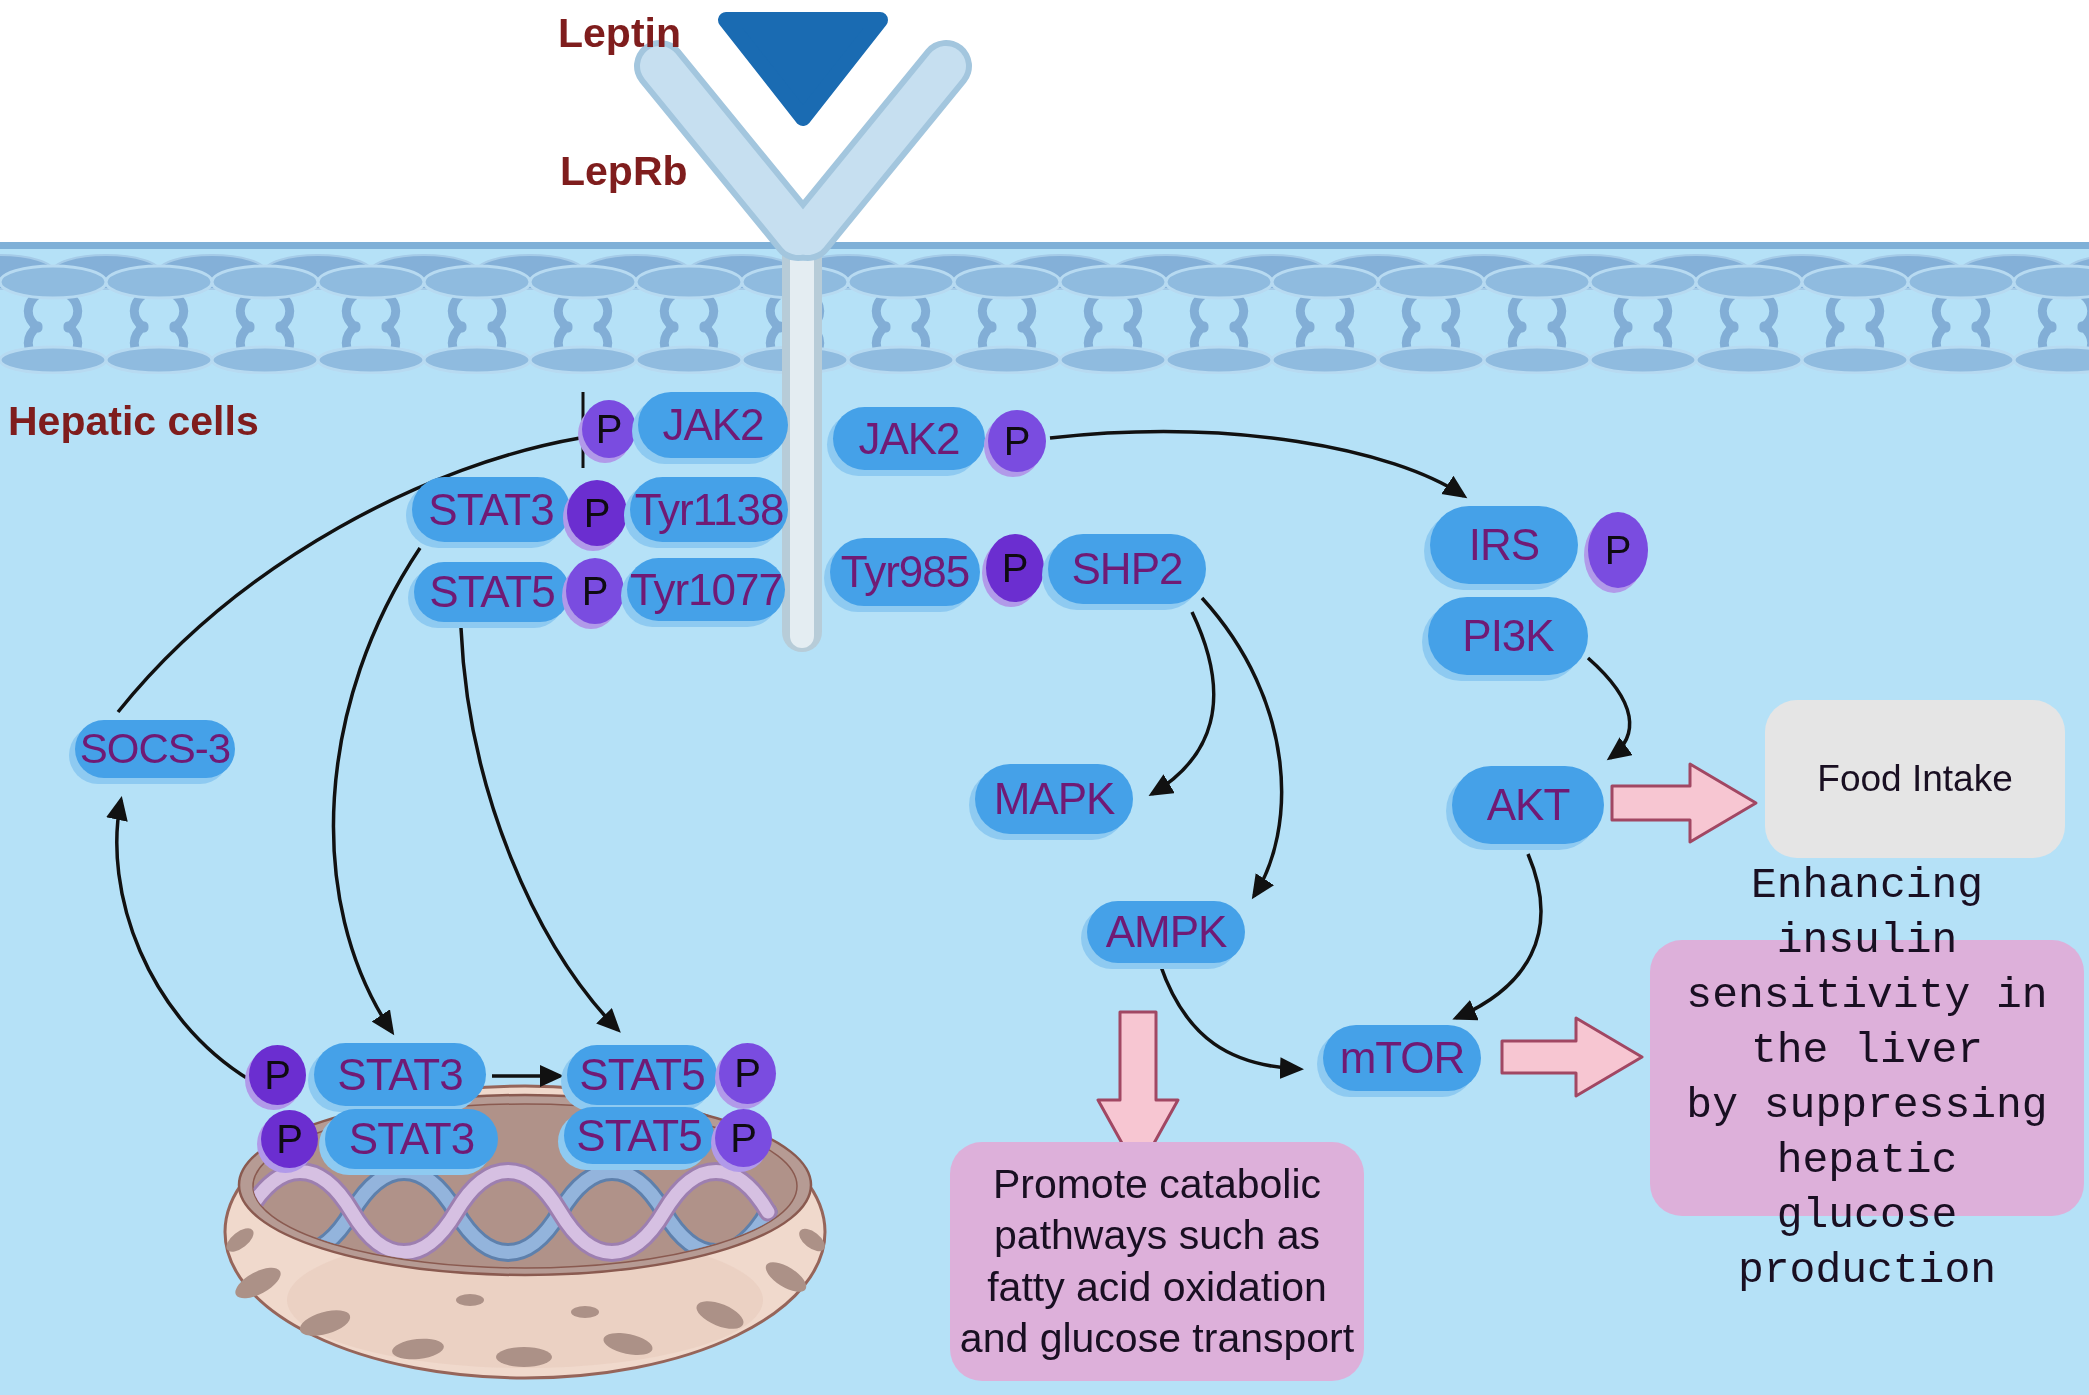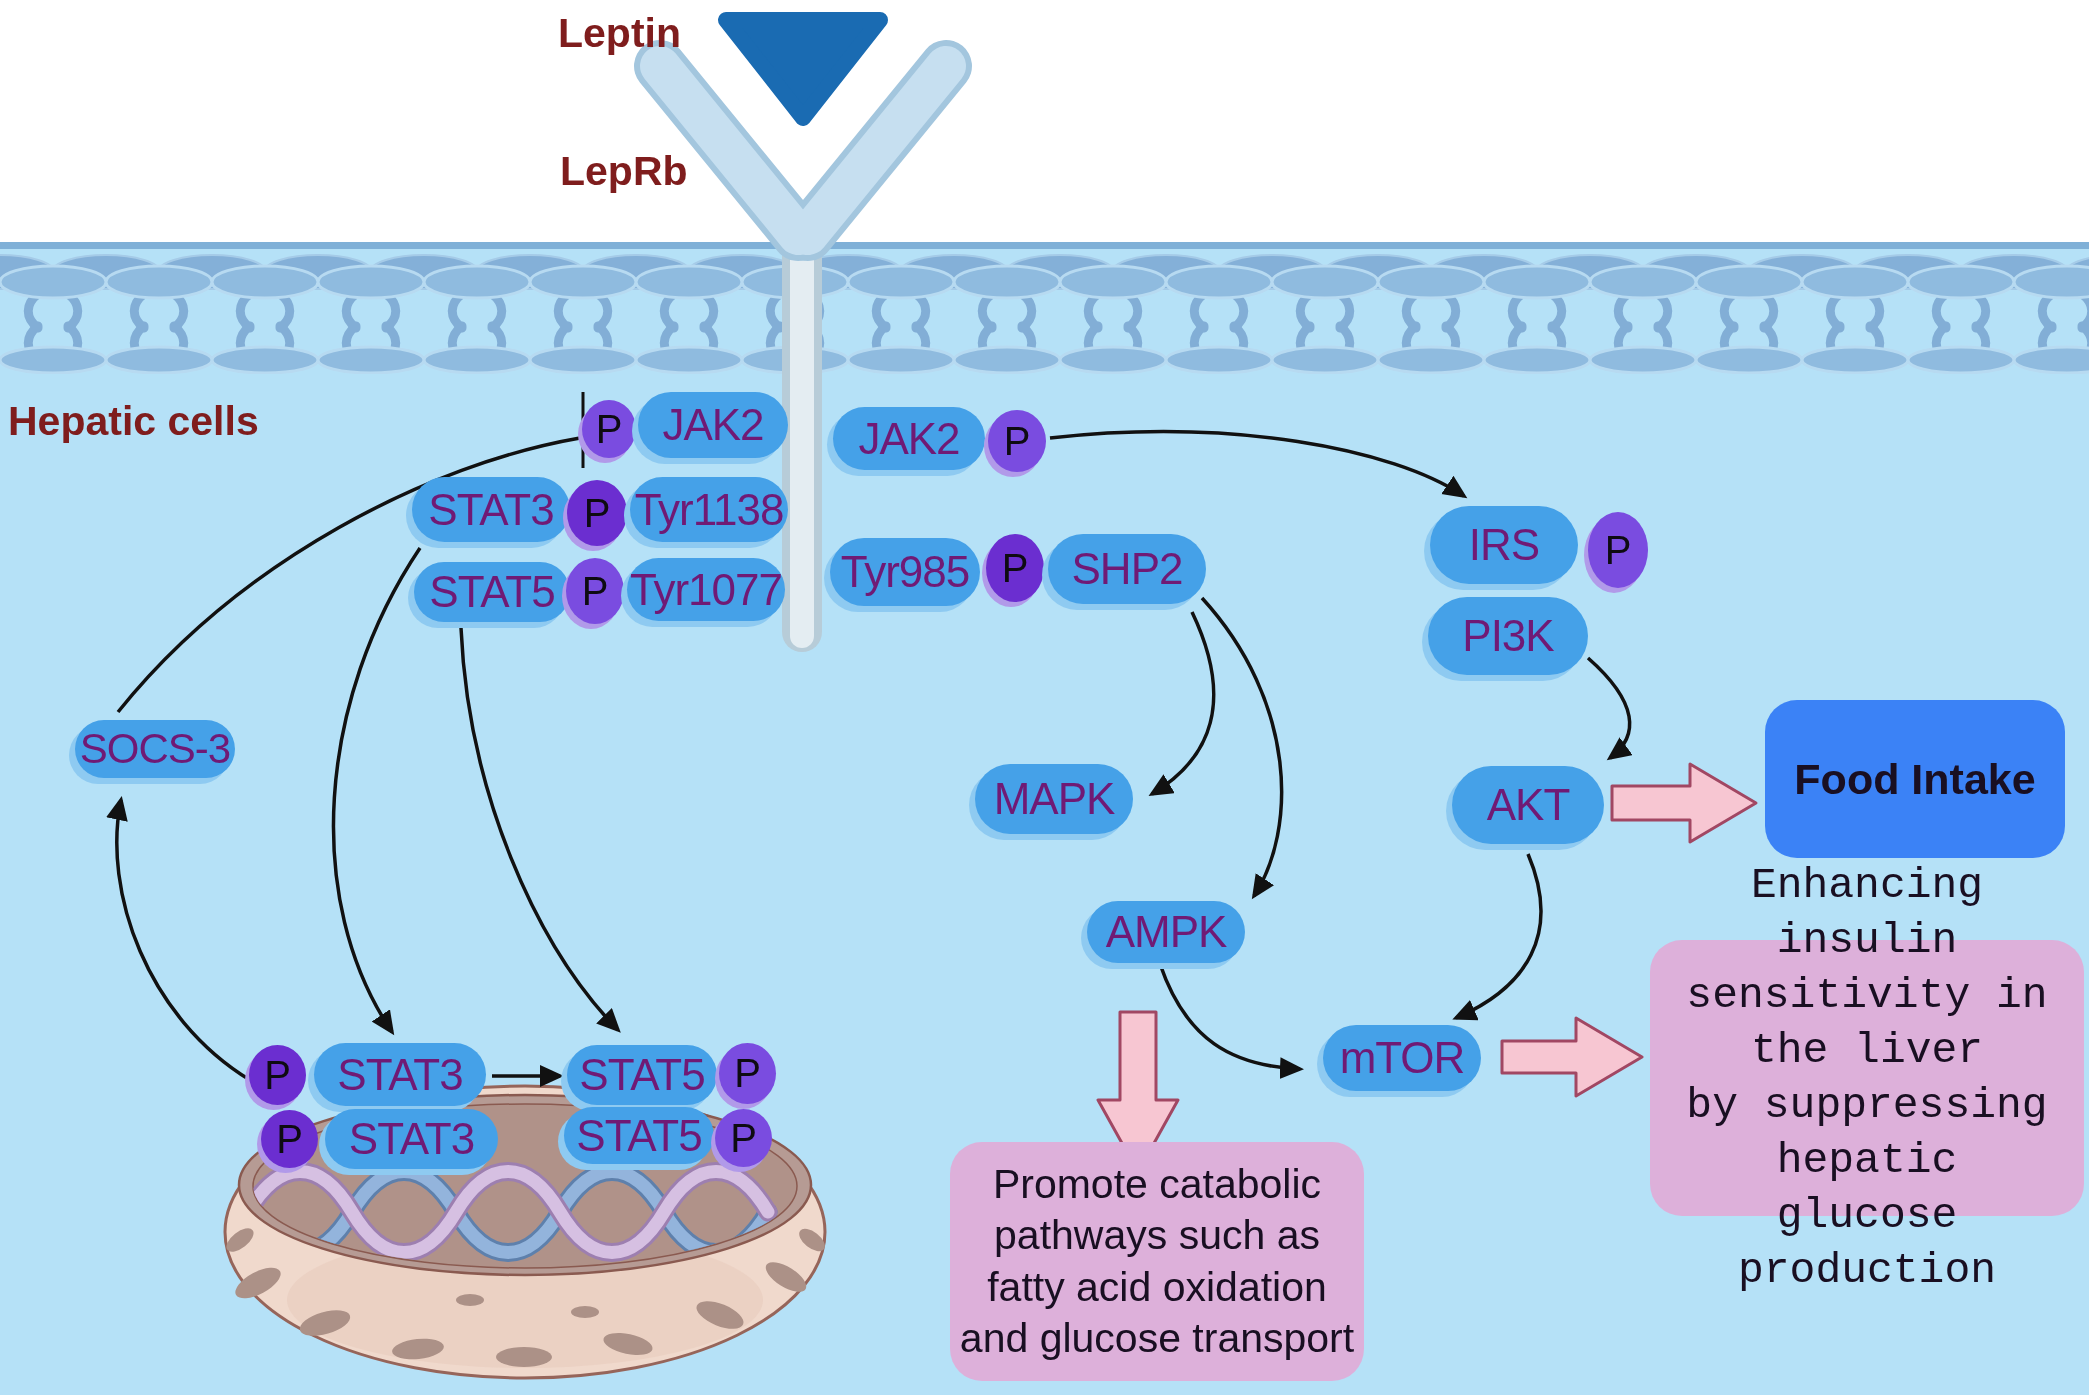--- a/index.html
+++ b/index.html
@@ -21,21 +21,21 @@
     display:flex;align-items:center;justify-content:center;
     font-size:40px;color:#0e0b12;
     box-shadow:-4px 5px 0 #b19ae9;
   }
   .badge.dark{background:#6b2ed0;}
   .outcome{
     position:absolute;border-radius:32px;
     display:flex;align-items:center;justify-content:center;
     text-align:center;white-space:pre-line;color:#190f22;
   }
-  #food-box{background:#3b82f6;font-size:43px;font-weight:bold;}
+  #food-box{background:#e5e5e5;font-size:37px;}
   #insulin-box{background:#ddb0da;font-size:43px;line-height:1.28;}
   #catabolic-box{background:#ddb0da;font-size:41px;line-height:1.25;}
 </style>
 </head>
 <body>
 
 <div class="canvas">
 
   <svg class="gfx" width="2089" height="1395" viewBox="0 0 2089 1395">
     <defs>

